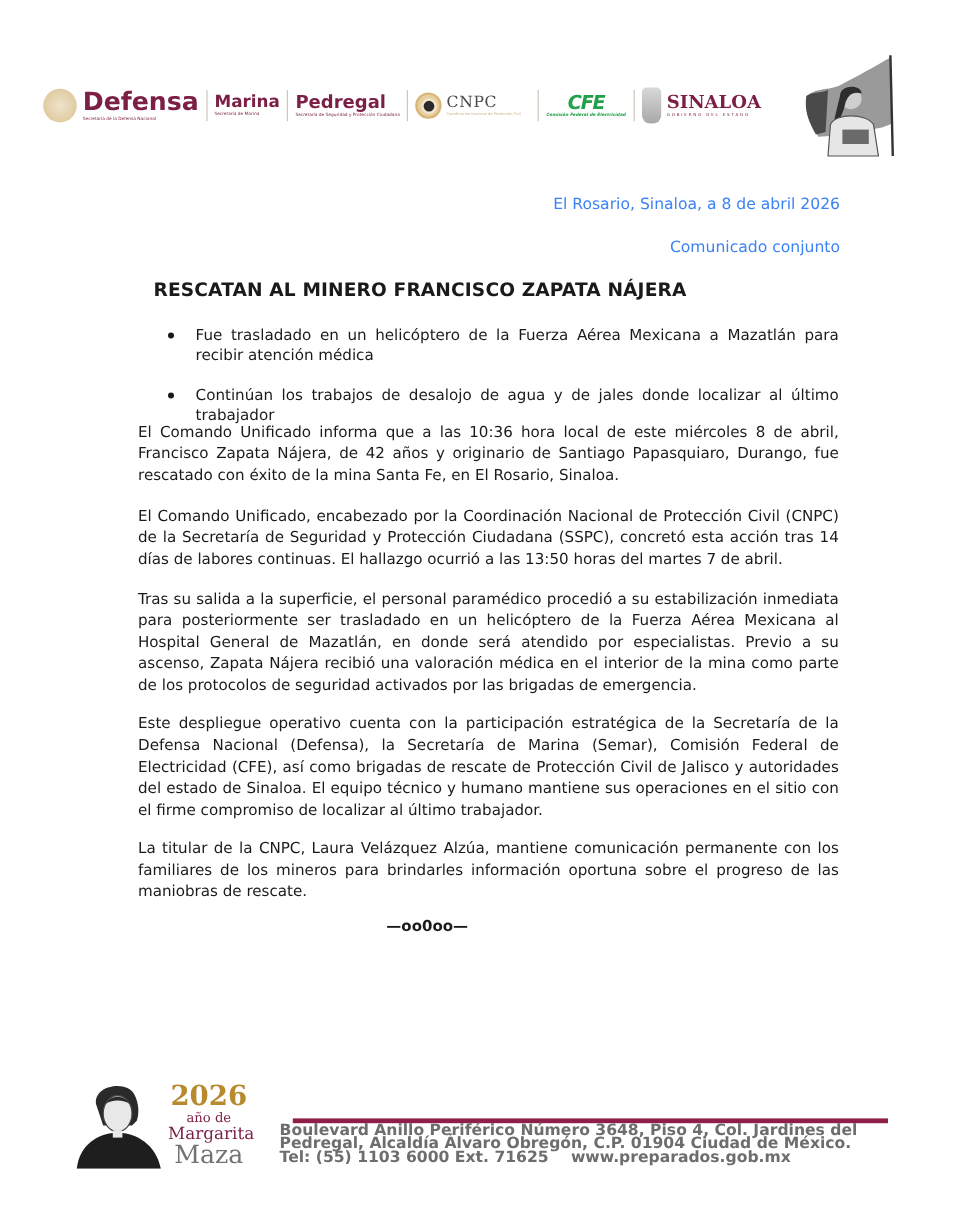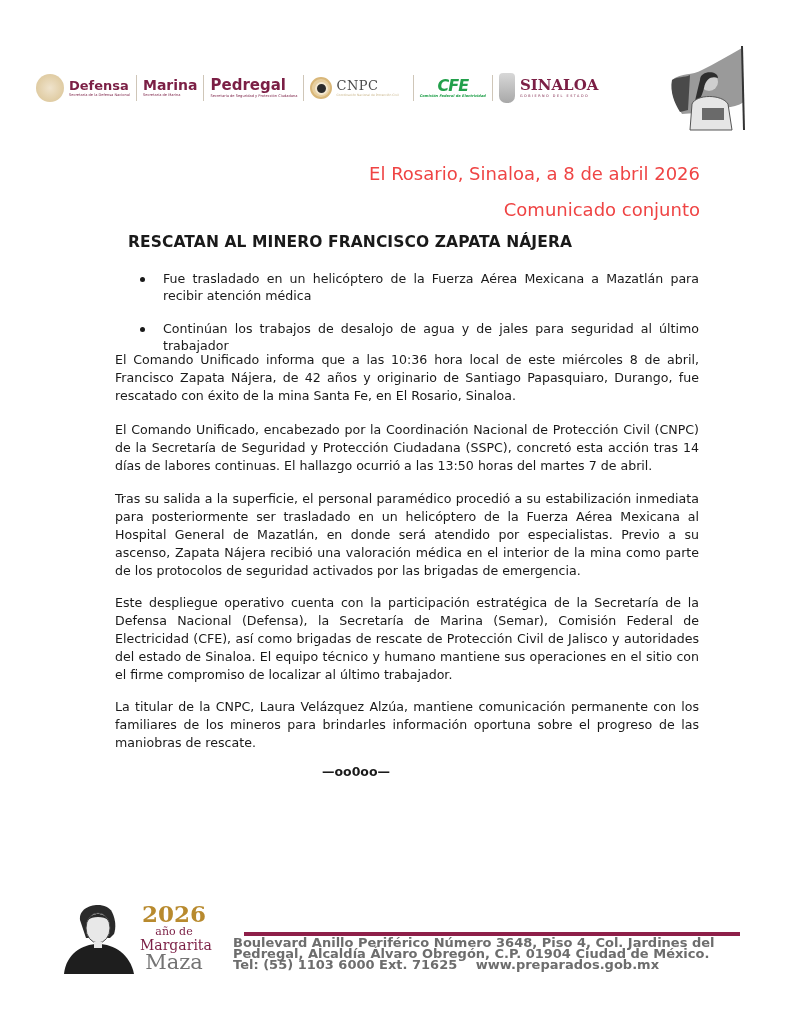--- a/index.html
+++ b/index.html
@@ -18,21 +18,21 @@
   .cnpc-text { font-family: "DejaVu Serif", serif; font-size: 13px; color: #4a4a4a; letter-spacing: 0.5px; }
   .cfe { font-family: "DejaVu Sans", sans-serif; font-weight: bold; font-style: italic; font-size: 16px; color: #22a04b; letter-spacing: -1px; }
   .cfe-sub { font-size: 3.6px; color: #22a04b; font-style: italic; font-weight: bold; margin-top: 1px; white-space: nowrap; }
   .sinaloa-seal { width: 16px; height: 30px; background: linear-gradient(#d8d8d8, #a8a8a8); border-radius: 4px 4px 7px 7px; margin-right: 5px; }
   .sinaloa { font-family: "DejaVu Serif", serif; font-weight: bold; font-size: 15px; color: #7b1f45; }
   .sinaloa-sub { font-size: 3.4px; color: #7b1f45; letter-spacing: 1.5px; margin-top: 2px; white-space: nowrap; }
 
   .heroine { position: absolute; left: 662px; top: 42px; width: 90px; height: 90px; }
 
   
-  .place-date, .comm-type { position: absolute; right: 100px; font-size: 18px; color: #ef4444; text-align: right; }
+  .place-date, .comm-type { position: absolute; right: 100px; font-size: 13px; color: #3b82f6; text-align: right; }
   .place-date { top: 163px; }
   .comm-type { top: 199px; }
   .title { position: absolute; left: 0; width: 700px; top: 233px; text-align: center; font-weight: bold; font-size: 15.5px; letter-spacing: 0.1px; }
   .bullets { position: absolute; left: 101px; top: 270px; width: 598px; margin: 0; padding: 0; list-style: none; }
   .bullets li { position: relative; padding-left: 34px; font-size: 12.6px; line-height: 17px; text-align: justify; margin-bottom: 16px; }
   .bullets li .dot { position: absolute; left: 40px; top: 7px; width: 5px; height: 5px; border-radius: 50%; background: #1a1a1a; }
   .bullets li .txt { display: block; padding-left: 0; margin-left: 0; }
 
   .para { position: absolute; left: 115px; width: 584px; font-size: 12.6px; line-height: 18px; text-align: justify; margin: 0; }
   .p1 { top: 351px; }
@@ -52,21 +52,21 @@
   .footer-bar { position: absolute; left: 244px; top: 932px; width: 496px; height: 4px; background: #8e1f49; }
   .address { position: absolute; left: 233px; top: 937px; width: 490px; font-size: 13px; font-weight: bold; color: #6d6d6d; line-height: 11px; }
   .address .web { margin-left: 14px; }
 </style>
 </head>
 <body>
 
 <div class="logos">
   <div class="seal"></div>
   <div class="lg">
-    <span class="big" style="font-size:13px">Defensa</span>
+    <span class="big" style="font-size:21px">Defensa</span>
     <span class="small">Secretaría de la Defensa Nacional</span>
   </div>
   <div class="sep"></div>
   <div class="lg">
     <span class="big" style="font-size:14px">Marina</span>
     <span class="small">Secretaría de Marina</span>
   </div>
   <div class="sep"></div>
   <div class="lg">
     <span class="big" style="font-size:15px">Pedregal</span>
@@ -107,21 +107,21 @@
 <div class="comm-type">Comunicado conjunto</div>
 <div class="title">RESCATAN AL MINERO FRANCISCO ZAPATA NÁJERA</div>
 
 <ul class="bullets">
   <li>
     <span class="dot" style="left:39px"></span>
     <span class="txt" style="padding-left:28px">Fue trasladado en un helicóptero de la Fuerza Aérea Mexicana a Mazatlán para recibir atención médica</span>
   </li>
   <li>
     <span class="dot" style="left:39px"></span>
-    <span class="txt" style="padding-left:28px">Continúan los trabajos de desalojo de agua y de jales para seguridad al último trabajador</span>
+    <span class="txt" style="padding-left:28px">Continúan los trabajos de desalojo de agua y de jales donde localizar al último trabajador</span>
   </li>
 </ul>
 
 <p class="para p1">El Comando Unificado informa que a las 10:36 hora local de este miércoles 8 de abril, Francisco Zapata Nájera, de 42 años y originario de Santiago Papasquiaro, Durango, fue rescatado con éxito de la mina Santa Fe, en El Rosario, Sinaloa.</p>
 <p class="para p2">El Comando Unificado, encabezado por la Coordinación Nacional de Protección Civil (CNPC) de la Secretaría de Seguridad y Protección Ciudadana (SSPC), concretó esta acción tras 14 días de labores continuas. El hallazgo ocurrió a las 13:50 horas del martes 7 de abril.</p>
 <p class="para p3">Tras su salida a la superficie, el personal paramédico procedió a su estabilización inmediata para posteriormente ser trasladado en un helicóptero de la Fuerza Aérea Mexicana al Hospital General de Mazatlán, en donde será atendido por especialistas. Previo a su ascenso, Zapata Nájera recibió una valoración médica en el interior de la mina como parte de los protocolos de seguridad activados por las brigadas de emergencia.</p>
 <p class="para p4">Este despliegue operativo cuenta con la participación estratégica de la Secretaría de la Defensa Nacional (Defensa), la Secretaría de Marina (Semar), Comisión Federal de Electricidad (CFE), así como  brigadas de rescate de Protección Civil de Jalisco y autoridades del estado de Sinaloa. El equipo técnico y humano mantiene sus operaciones en el sitio con el firme compromiso de localizar al último trabajador.</p>
 <p class="para p5">La titular de la CNPC, Laura Velázquez Alzúa, mantiene comunicación permanente con los familiares de los mineros para brindarles información oportuna sobre el progreso de las maniobras de rescate.</p>
 
 <div class="closing">—oo0oo—</div>

